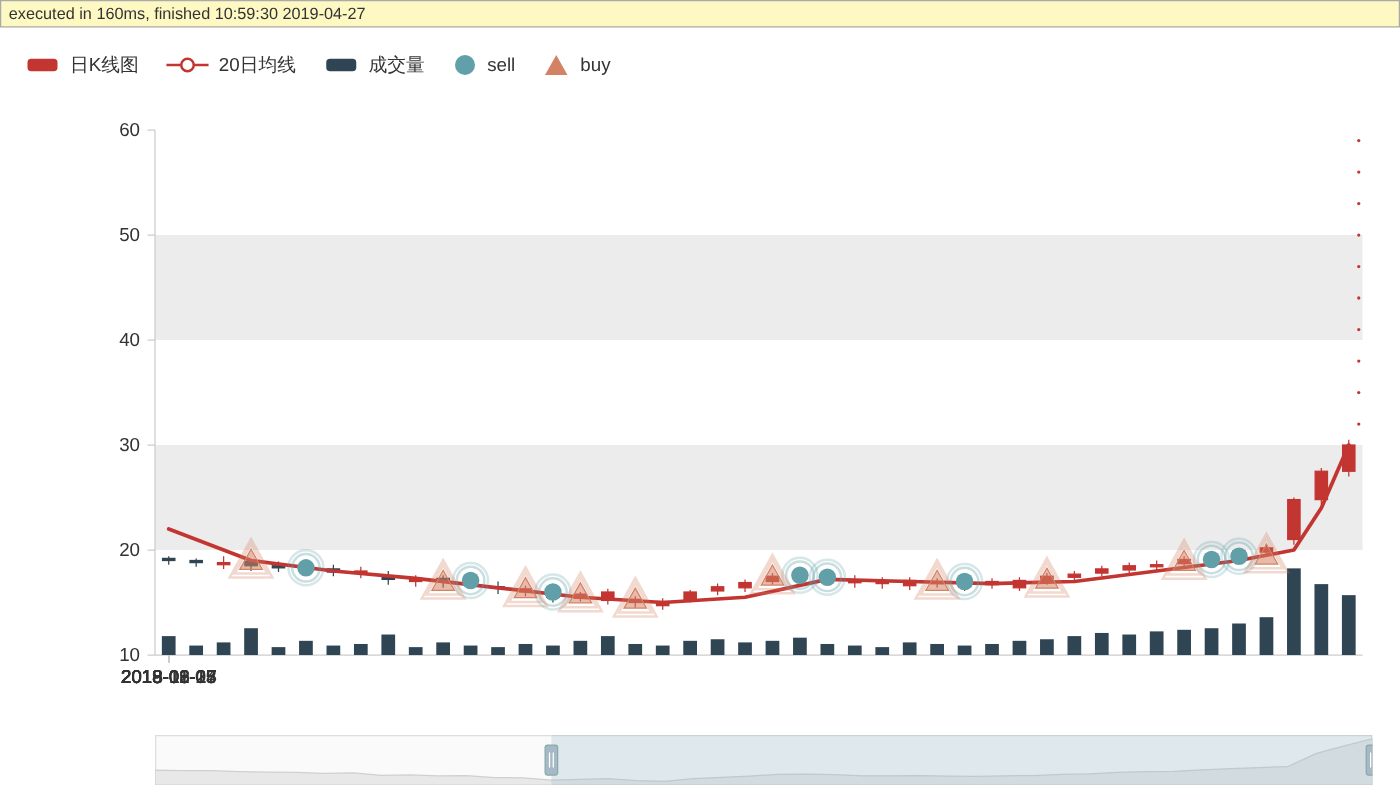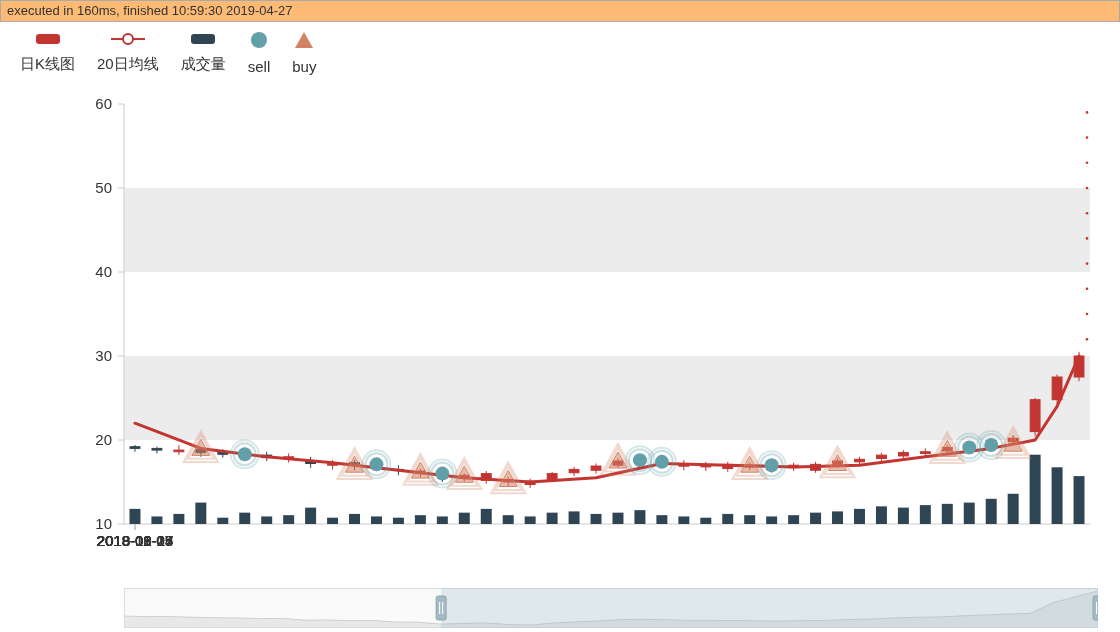--- a/index.html
+++ b/index.html
@@ -10,21 +10,21 @@
     color: #333;
     width: 1120px;
     height: 632px;
     overflow: hidden;
   }
   .status-bar {
     box-sizing: border-box;
     width: 100%;
     height: 22px;
     border: 1px solid #aaa;
-    background: #fdba74;
+    background: #fef9c3;
     font-size: 13px;
     line-height: 20px;
     padding: 0 6px;
     color: #333;
   }
   .header-row {
     display: flex;
     align-items: center;
     padding: 8px 20px 0 20px;
     height: 44px;
@@ -39,21 +39,20 @@
     display: flex;
     align-items: center;
     gap: 22px;
     font-size: 15px;
     color: #333;
   }
   .legend-item {
     display: flex;
     align-items: center;
     gap: 8px;
-    flex-direction: column;
   }
   .leg-icon { display: inline-flex; align-items: center; }
   .chart-area {
     position: relative;
     left: 0;
     top: 0;
     width: 1100px;
     height: 500px;
     margin: 10px 10px 0 10px;
   }

